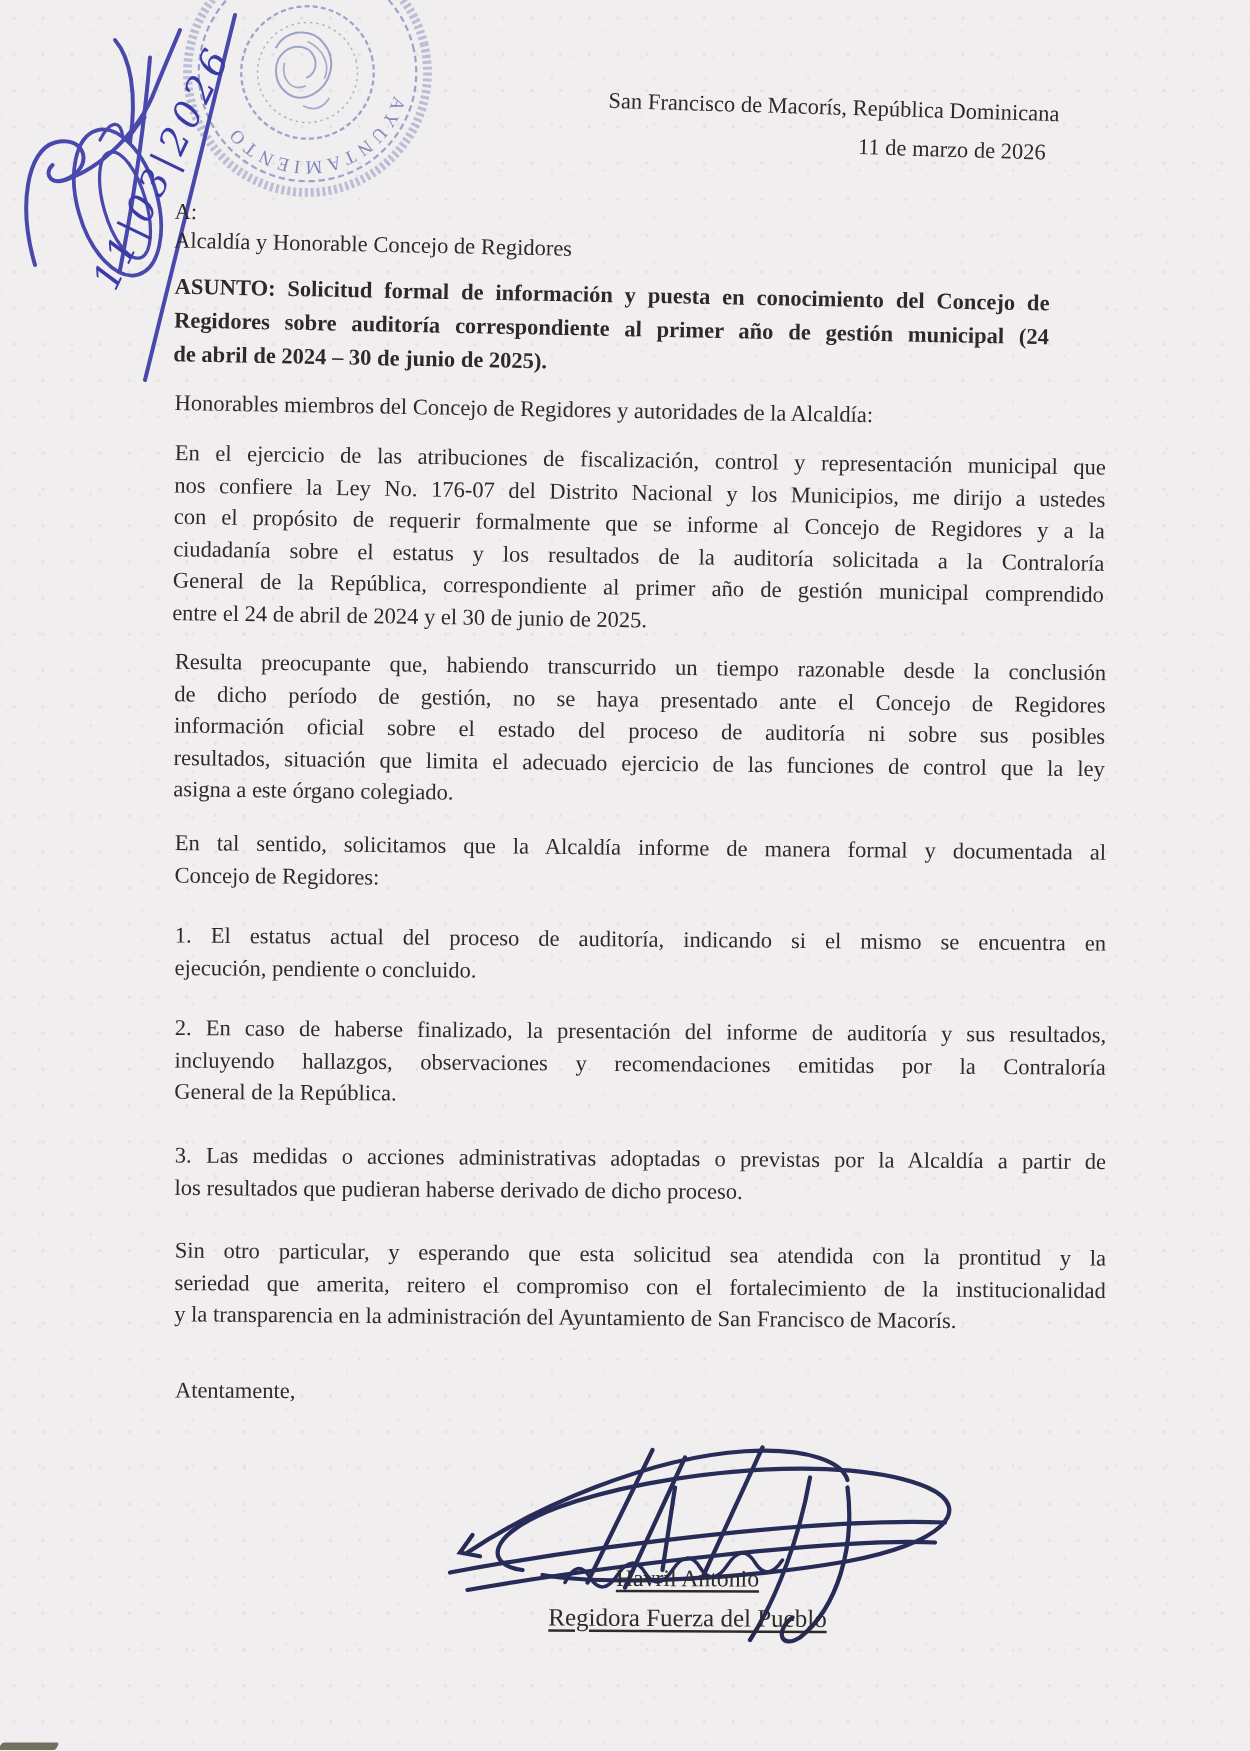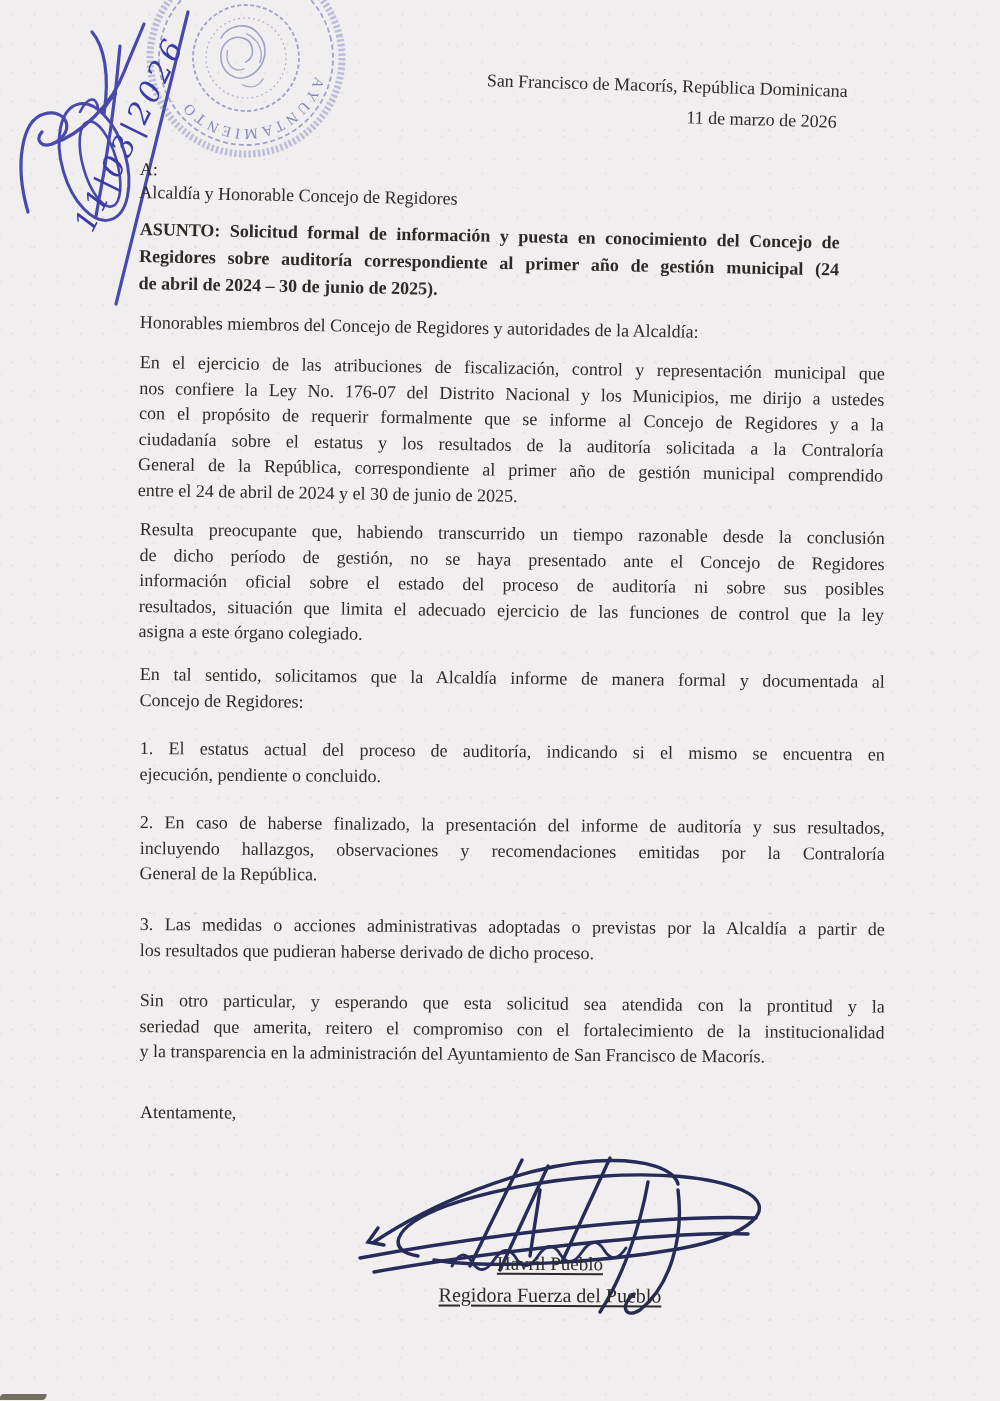--- a/index.html
+++ b/index.html
@@ -168,21 +168,21 @@
       <path d="M 182 128 L 192 62"></path>
       <path d="M 12 130 C 130 108 310 86 408 90"></path>
       <path d="M 26 144 C 140 124 330 102 400 106"></path>
       <path stroke-width="2.8" d="M 104 138 Q 114 118 124 134 T 146 132 T 168 130 T 190 128 T 212 126 T 234 124 T 256 122 T 278 120"></path>
       <path d="M 300 54 C 292 100 274 150 252 184"></path>
       <path d="M 330 62 C 336 110 322 158 292 182 C 276 192 272 176 286 166"></path>
     </g>
   </svg>
 
   <div class="sig-block sig-name">
-    <span class="ul">Havril Pueblo</span>
+    <span class="ul">Havril Antonio</span>
   </div>
   <div class="sig-block sig-title">
     <span class="ul">Regidora Fuerza del Pueblo</span>
   </div>
 
   <div class="corner-smudge"></div>
 
 </div>
 
 </body></html>

